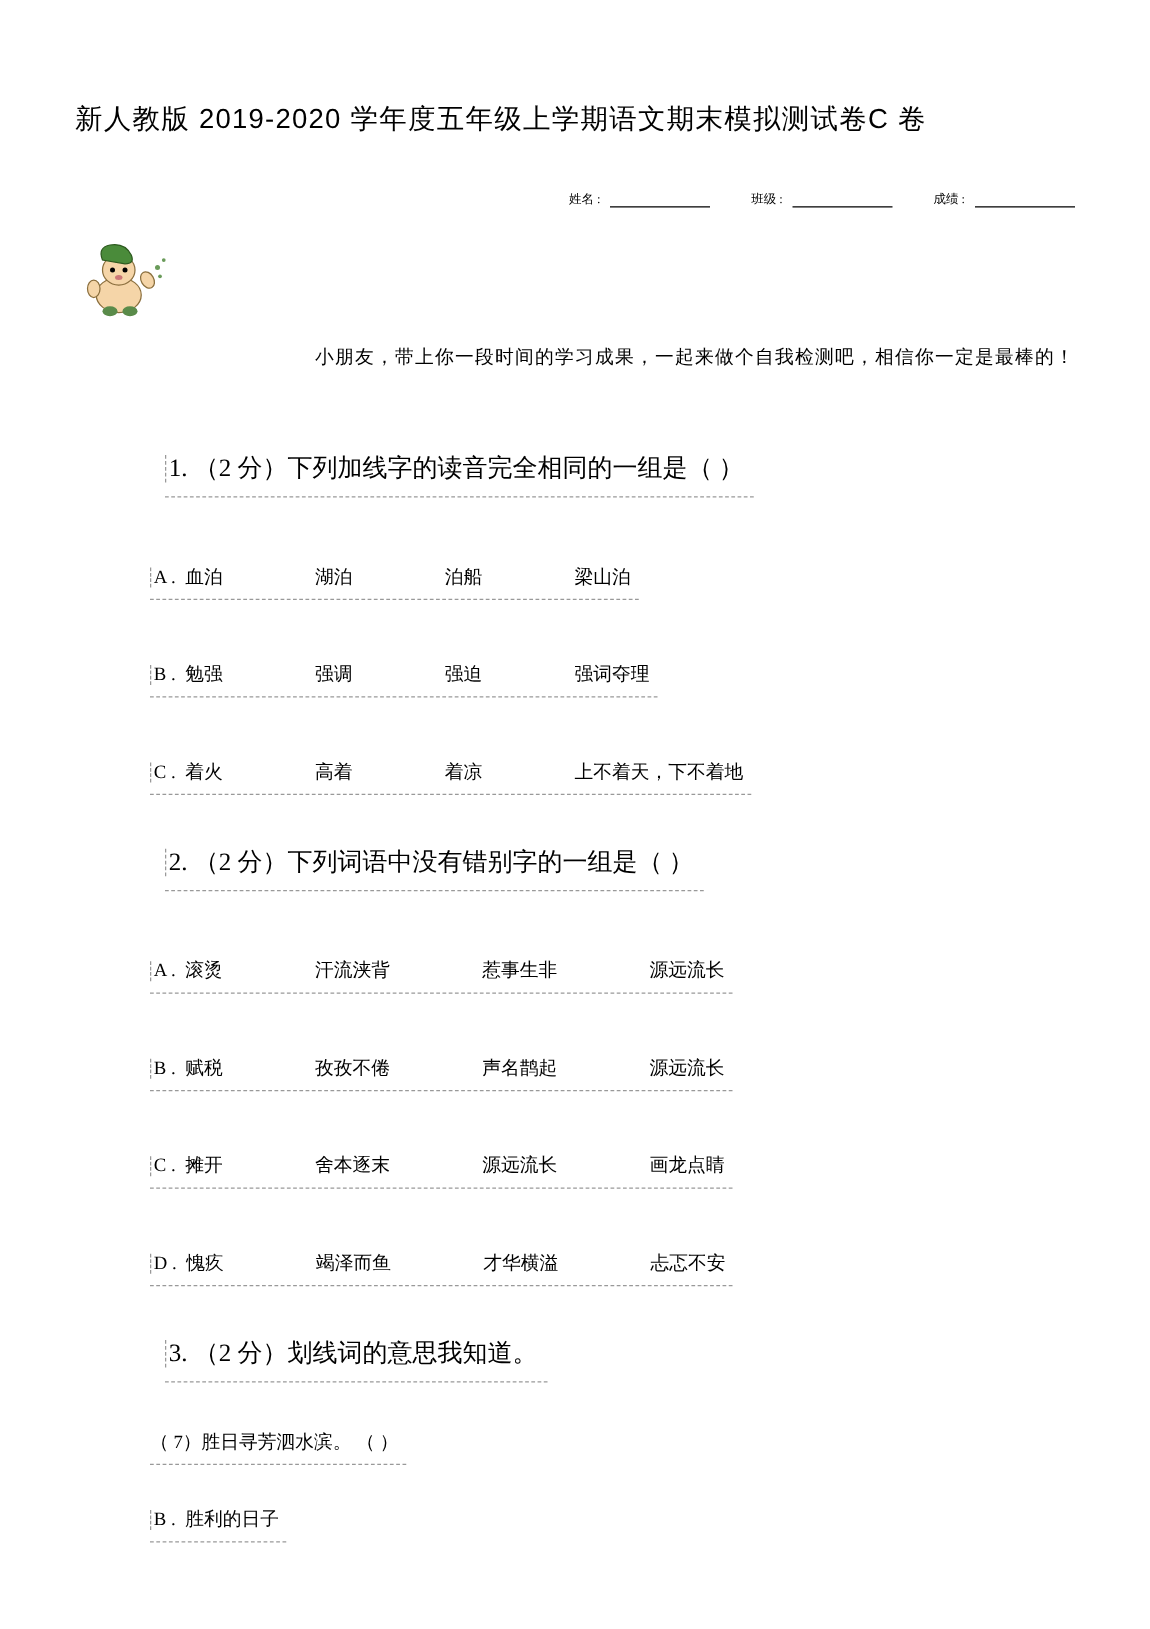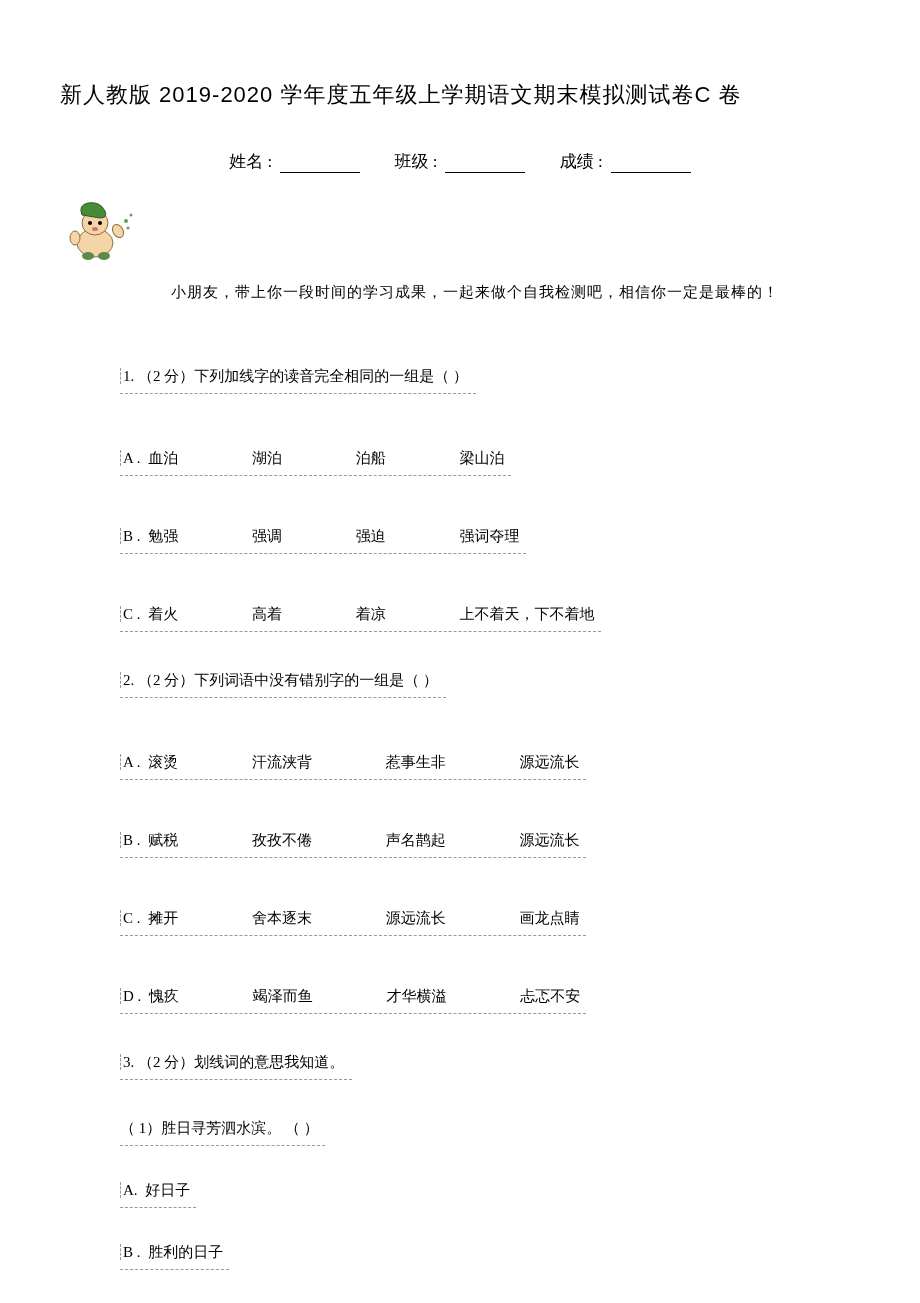--- a/index.html
+++ b/index.html
@@ -23,22 +23,22 @@
     }
     .title {
       text-align: left;
       font-size: 22px;
       font-family: "SimHei", "黑体", sans-serif;
       font-weight: normal;
       margin-bottom: 40px;
       letter-spacing: 1px;
     }
     .info-line {
-      text-align: center;
-      font-size: 17px;
+      text-align: right;
+      font-size: 10px;
       margin-bottom: 20px;
     }
     .info-line .blank {
       display: inline-block;
       border-bottom: 1px solid #000;
       width: 80px;
       height: 16px;
       vertical-align: bottom;
     }
     .info-line .label {
@@ -51,42 +51,42 @@
       position: relative;
       height: 70px;
       margin-bottom: 10px;
     }
     .mascot {
       position: absolute;
       left: 0;
       top: 0;
     }
     .intro {
-      text-align: center;
+      text-align: right;
       font-size: 15px;
       margin: 20px 0 40px 30px;
       letter-spacing: 1px;
     }
     .section-header {
       font-size: 16px;
       margin: 20px 0 30px 0;
       border-bottom: 1px dashed #888;
       padding-bottom: 3px;
       display: inline-block;
     }
     .section-header .left-border {
       border-left: 1px dashed #888;
       padding-left: 2px;
     }
     .content {
       padding-left: 60px;
     }
     .question {
-      margin: 18px 0;
-      font-size: 15px;
+      margin: 18px 12px;
+      font-size: 20px;
       line-height: 2.2;
       display: inline-block;
       border-bottom: 1px dashed #999;
       padding: 0 8px 0 0;
     }
     .question .num {
       border-left: 1px dashed #999;
       padding-left: 2px;
     }
     .option-row {
@@ -226,26 +226,22 @@
       <span class="word">才华横溢</span>
       <span class="word">忐忑不安</span>
     </div></div>
 
     <div class="dashed-wrap">
       <div class="question">
         <span class="num">3.   （2 分）划线词的意思我知道。</span>
       </div>
     </div>
 
-    <div><div class="sub-question">（ 1）胜日寻芳泗水滨。 （      ）</div></div>
-
-    <div><div class="option-row">
-      <span class="opt-letter">A.</span>
-      <span>好日子</span>
-    </div></div>
+    <div><div class="sub-question">（ 7）胜日寻芳泗水滨。 （      ）</div></div>
+
 
     <div><div class="option-row">
       <span class="opt-letter">B .</span>
       <span>胜利的日子</span>
     </div></div>
 
     
 
     
 

